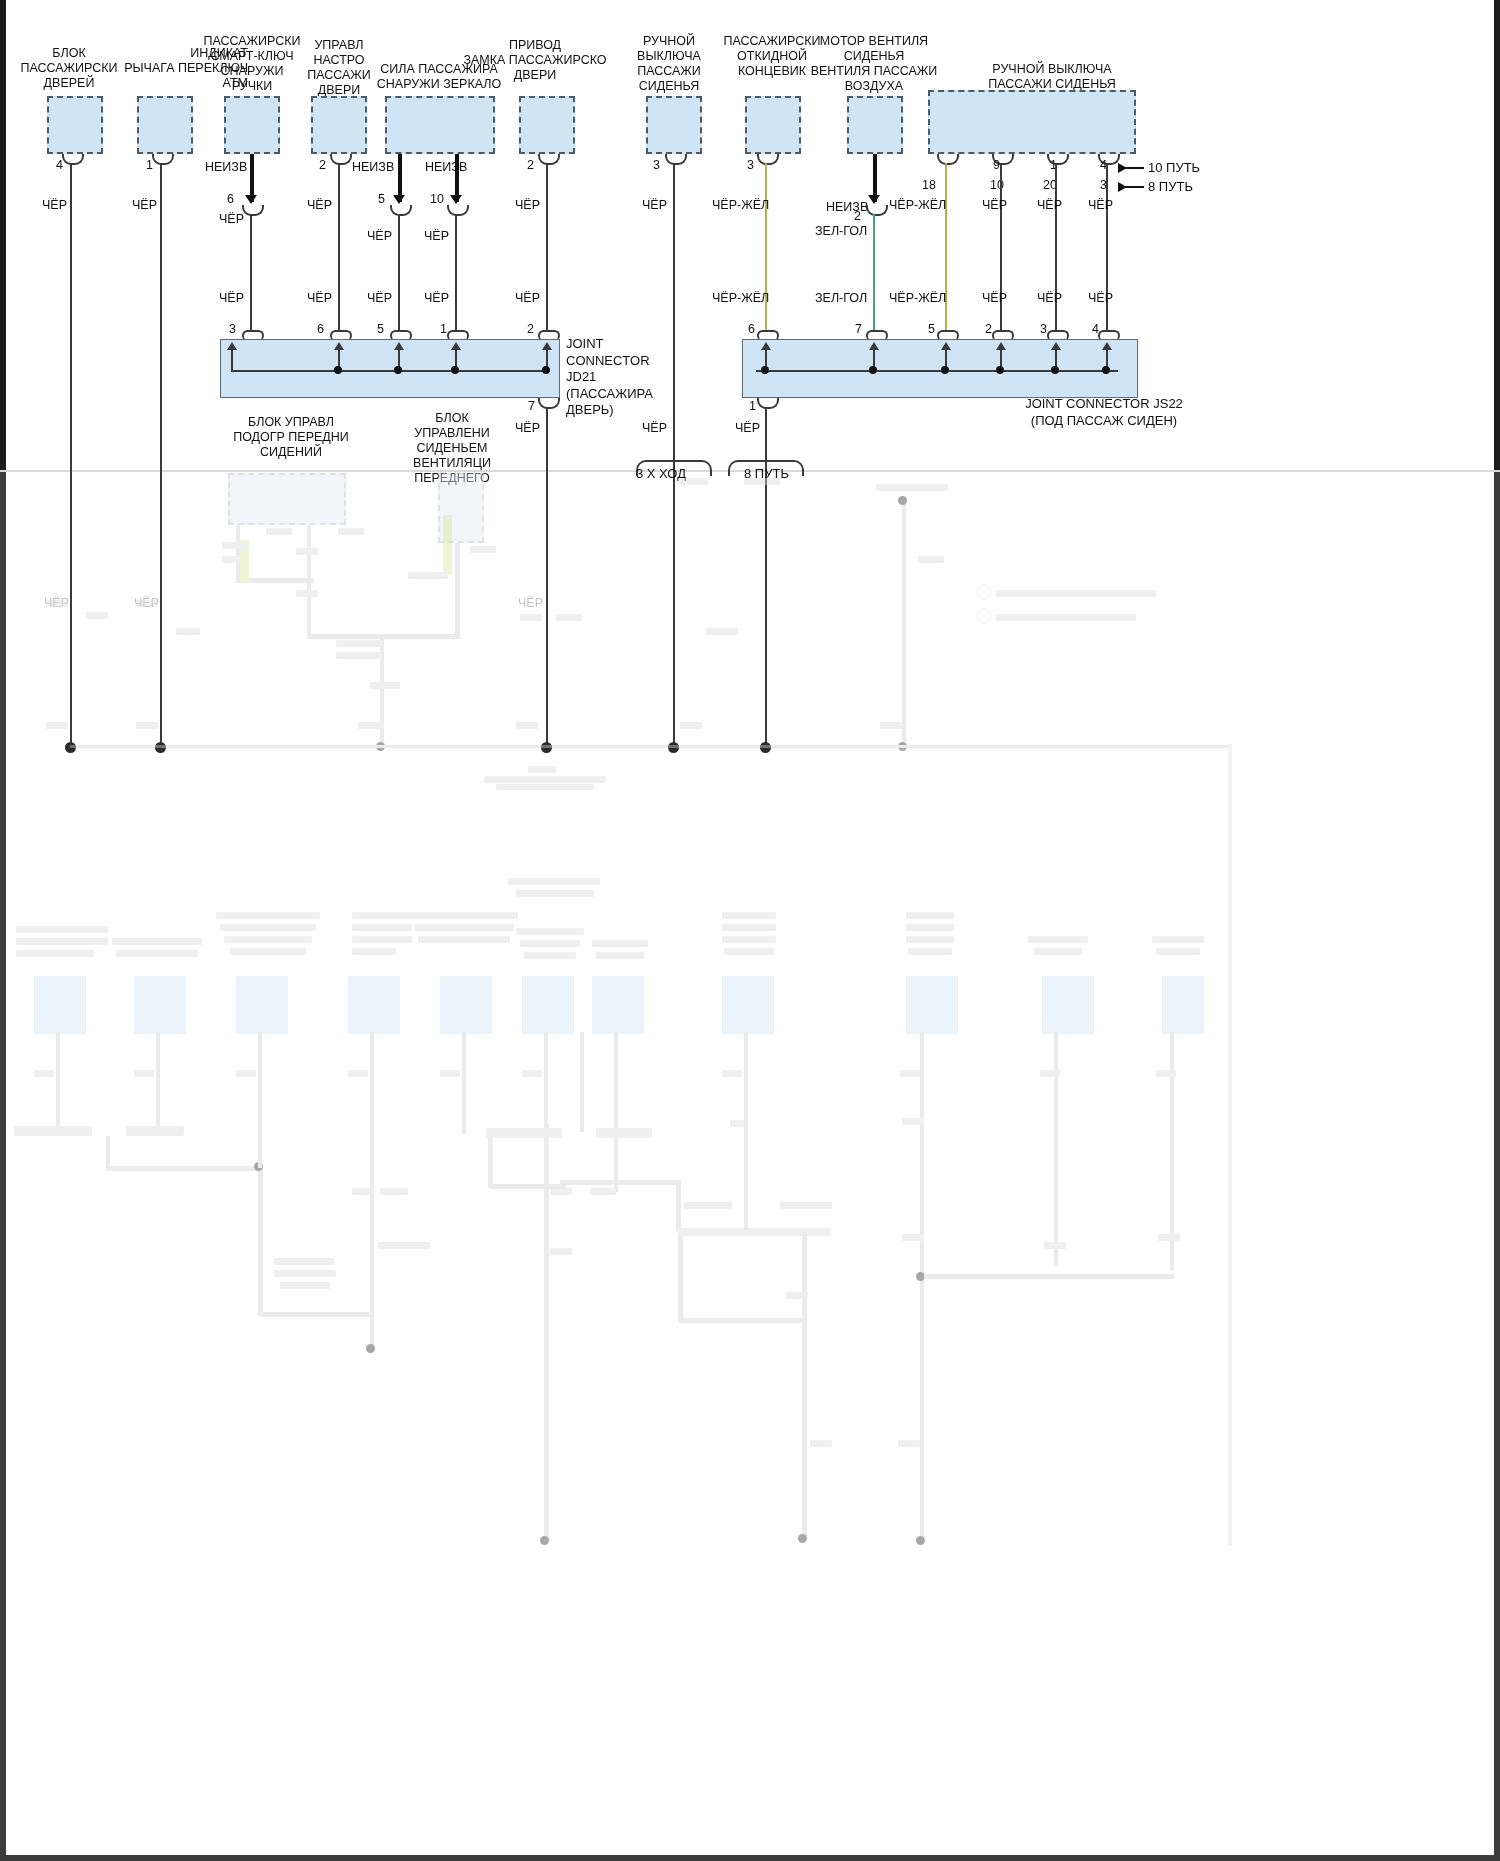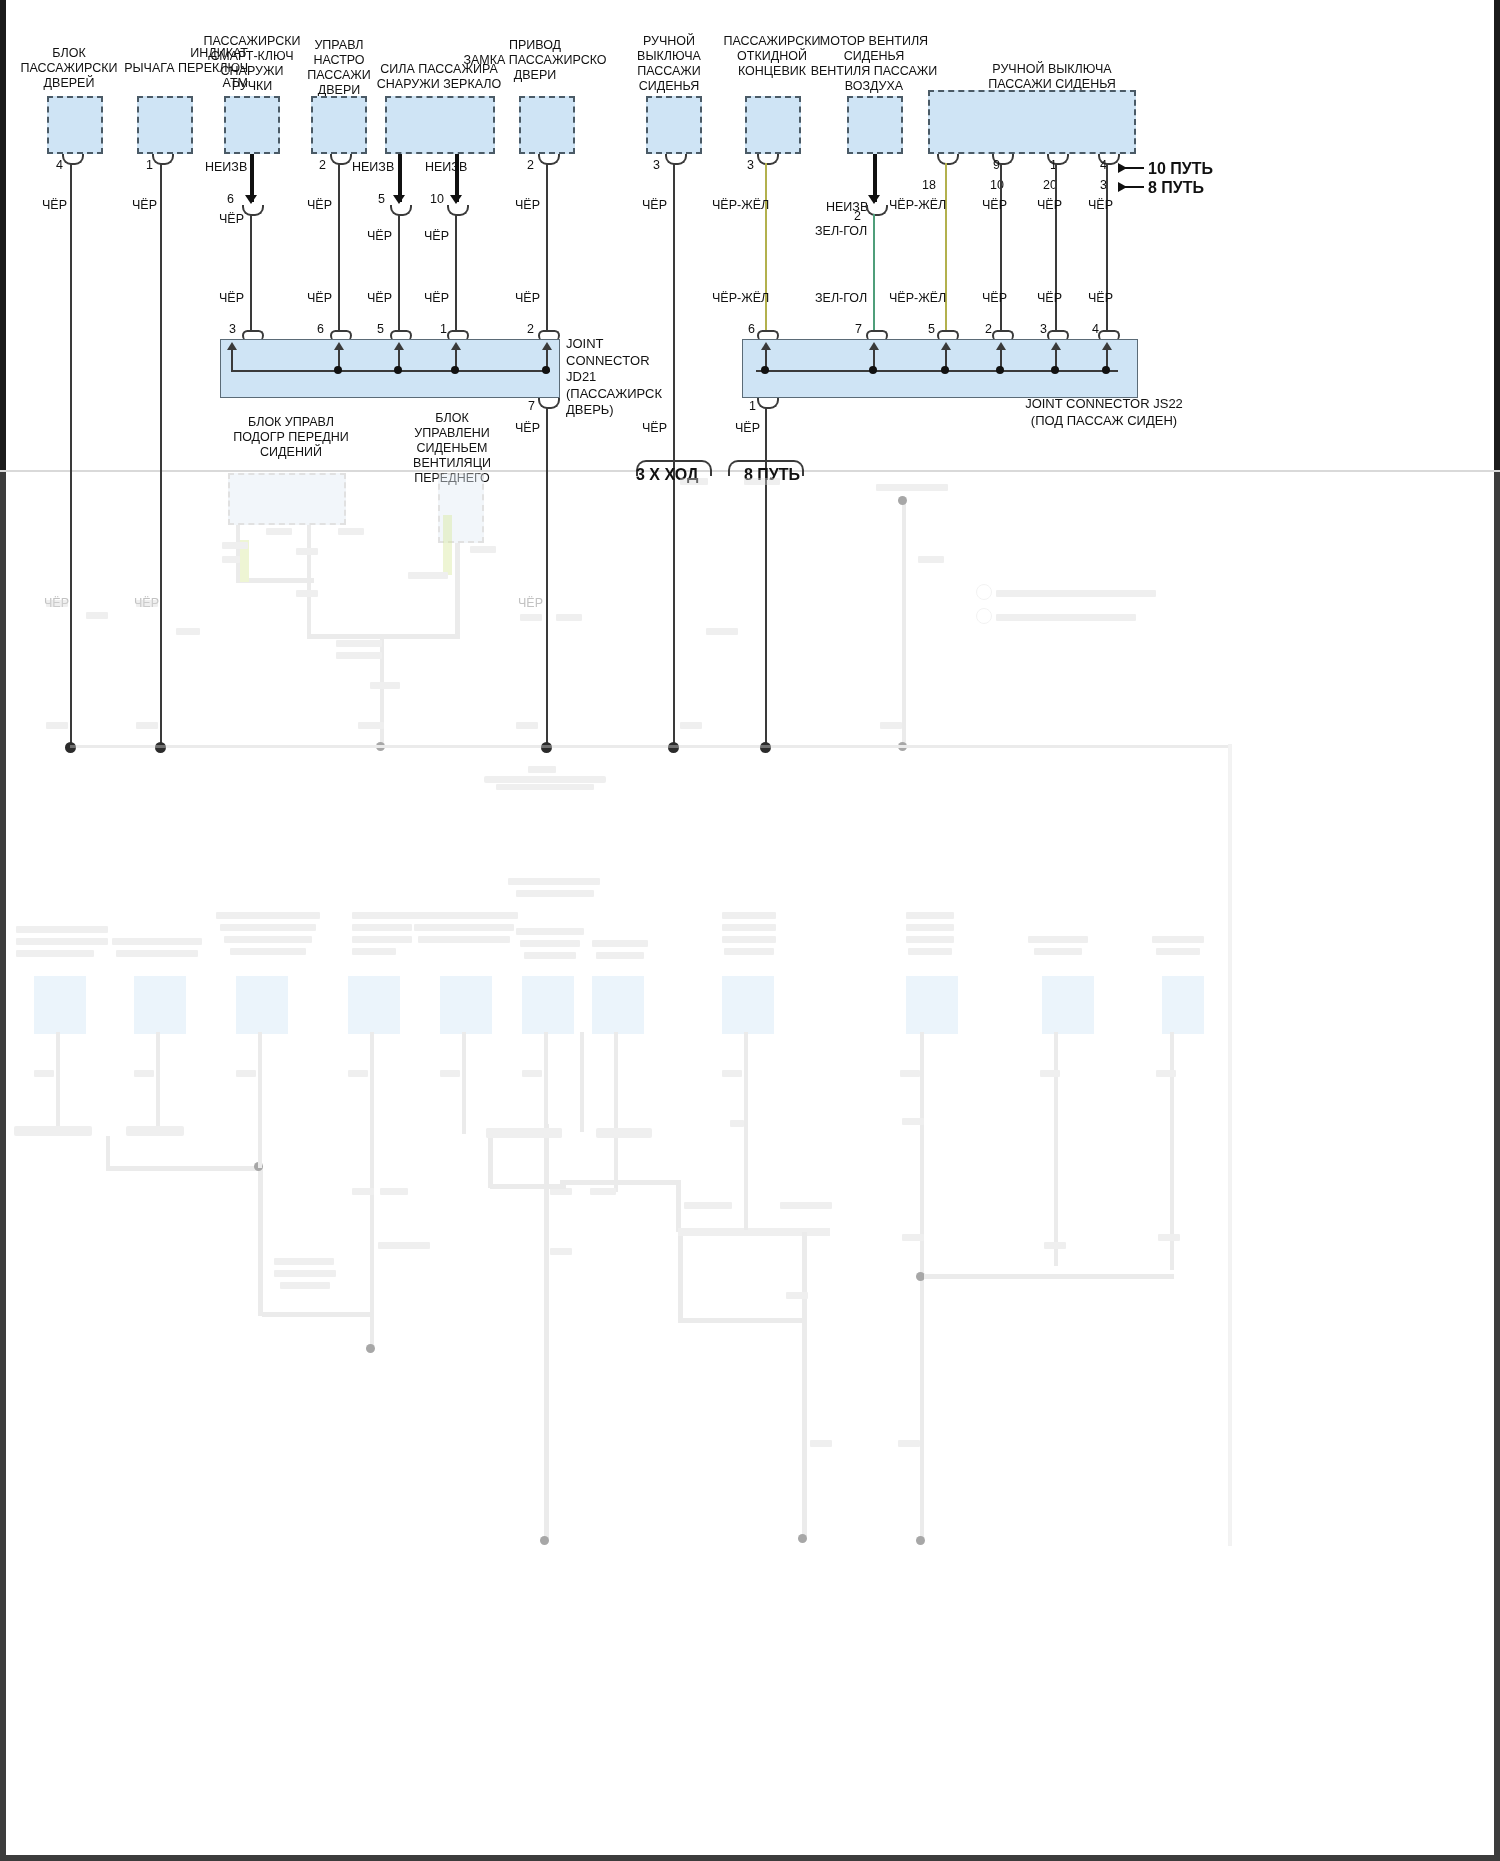--- a/index.html
+++ b/index.html
@@ -41,21 +41,21 @@
 
   .jbox{position:absolute;border:1.5px solid #5b6b77;background:#cfe4f5;box-sizing:border-box;}
   .jbus{position:absolute;height:2px;background:#3a3a3a;}
   .jdot{position:absolute;width:8px;height:8px;border-radius:50%;background:#111;}
 
   .jlabel{position:absolute;font-size:13px;line-height:16.5px;color:#111;white-space:pre-line;}
   .jlabel.r{text-align:left;}
 
   .gnd{position:absolute;width:11px;height:11px;border-radius:50%;background:#2b2b2b;}
 
-  .arrowtag{position:absolute;font-size:16px;color:#111;white-space:nowrap;font-weight:bold;}
+  .arrowtag{position:absolute;font-size:13px;color:#111;white-space:nowrap;}
   .larrow{position:absolute;height:0;width:0;border-top:5px solid transparent;border-bottom:5px solid transparent;border-right:9px solid #111;}
   .ltick{position:absolute;height:2px;background:#111;}
 
   .brace{position:absolute;border-top:2px solid #3a3a3a;border-left:2px solid #3a3a3a;border-right:2px solid #3a3a3a;
          border-top-left-radius:10px;border-top-right-radius:10px;}
 
   
   .ghost{position:absolute;opacity:.42;}
   .gbox{position:absolute;background:#cfe4f5;border:1px solid #cfe4f5;}
   .gtext{position:absolute;background:#d8d8d8;border-radius:1px;}
@@ -196,21 +196,21 @@
   <div class="aup" style="left:451px;top:342px;"></div>
   <div class="wire" style="left:546px;top:348px;height:24px;"></div>
   <div class="aup" style="left:542px;top:342px;"></div>
   <div class="jdot" style="left:334px;top:366px;"></div>
   <div class="jdot" style="left:394px;top:366px;"></div>
   <div class="jdot" style="left:451px;top:366px;"></div>
   <div class="jdot" style="left:542px;top:366px;"></div>
   <div class="jlabel r" style="left:566px;top:336px;width:110px;">JOINT
 CONNECTOR
 JD21
-(ПАССАЖИРСК
+(ПАССАЖИРА
 ДВЕРЬ)</div>
 
   <div class="cup" style="left:538px;top:398px;"></div>
   <div class="pin" style="left:528px;top:399px;">7</div>
   <div class="wire" style="left:546px;top:407px;height:341px;"></div>
   <div class="wcol" style="left:515px;top:421px;">ЧЁР</div>
   <div class="wcol faded" style="left:518px;top:596px;">ЧЁР</div>
   <div class="gnd" style="left:541px;top:742px;"></div>
 
   <div class="cup" style="left:665px;top:154px;"></div>

